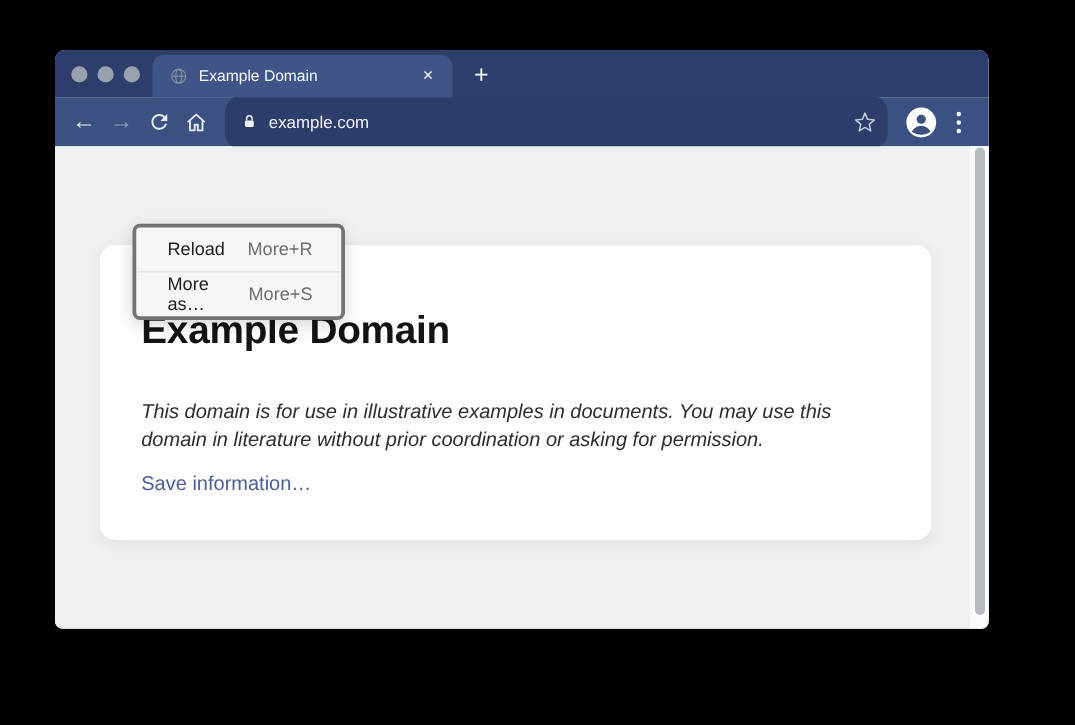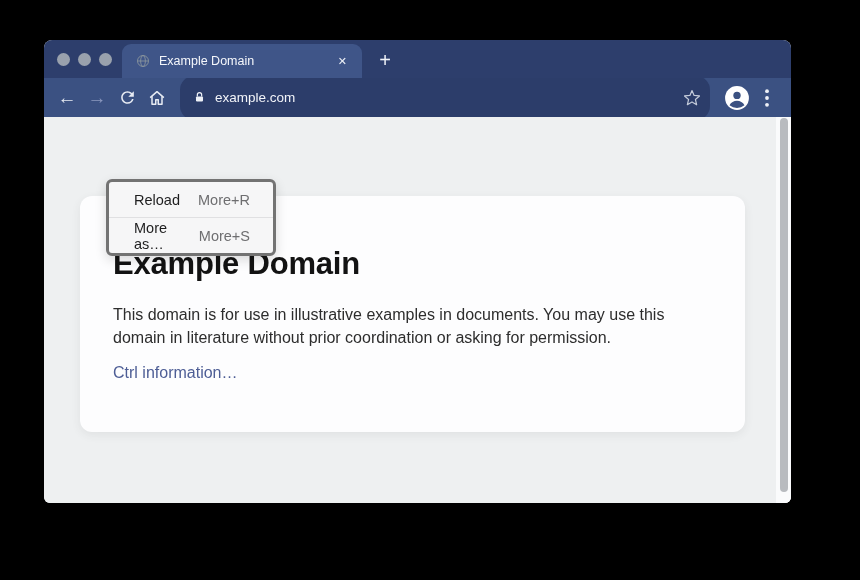--- a/index.html
+++ b/index.html
@@ -50,22 +50,22 @@
   .scroll-track { position:absolute; top:0; right:0; width:15px; height:100%;
                   background:#fafbfc; }
   .scroll-thumb { position:absolute; top:1px; right:3px; width:8px; height:374px;
                   background:#b8bbbf; border-radius:4px; }
 
   .card { position:absolute; left:36px; top:79px; width:665px; height:236px;
           background:#fdfdfe; border-radius:12px;
           box-shadow:0 3px 10px rgba(60,64,67,.08); }
   .card-inner { padding:50px 40px 0 33px; }
   .page-heading { font-size:31px; font-weight:700; color:#131313; letter-spacing:-.2px; }
-  .page-paragraph { margin-top:21px; font-size:16px; line-height:23px;
-                    color:#2d2d2d; max-width:588px; }
+  .page-paragraph { margin-top:36px; font-size:16px; line-height:23px;
+                    color:#2d2d2d; max-width:588px;font-style:italic; }
   .page-link { display:inline-block; margin-top:15px; font-size:16px;
                color:#4d5d95; text-decoration:none; cursor:pointer; }
 
   
   .context-menu { position:absolute; left:62px; top:62px; width:170px; z-index:5;
                   background:#f6f6f7; border:3px solid #737373; border-radius:6px;
                   box-shadow:0 4px 12px rgba(0,0,0,.14); overflow:hidden; }
   .menu-row { height:35px; display:flex; align-items:center;
               justify-content:space-between; padding:0 23px 0 25px;
               font-size:14.5px; }
@@ -146,21 +146,21 @@
       </svg>
     </div>
   </div>
 
   <div class="content">
 
     <div class="card">
       <div class="card-inner">
         <h1 class="page-heading">Example Domain</h1>
         <p class="page-paragraph">This domain is for use in illustrative examples in documents. You may use this domain in literature without prior coordination or asking for permission.</p>
-        <a class="page-link">Ctrl information…</a>
+        <a class="page-link">Save information…</a>
       </div>
     </div>
 
     <div class="context-menu">
       <div class="menu-row">
         <span class="menu-label">Reload</span>
         <span class="menu-shortcut">More+R</span>
       </div>
       <div class="menu-divider"></div>
       <div class="menu-row">

